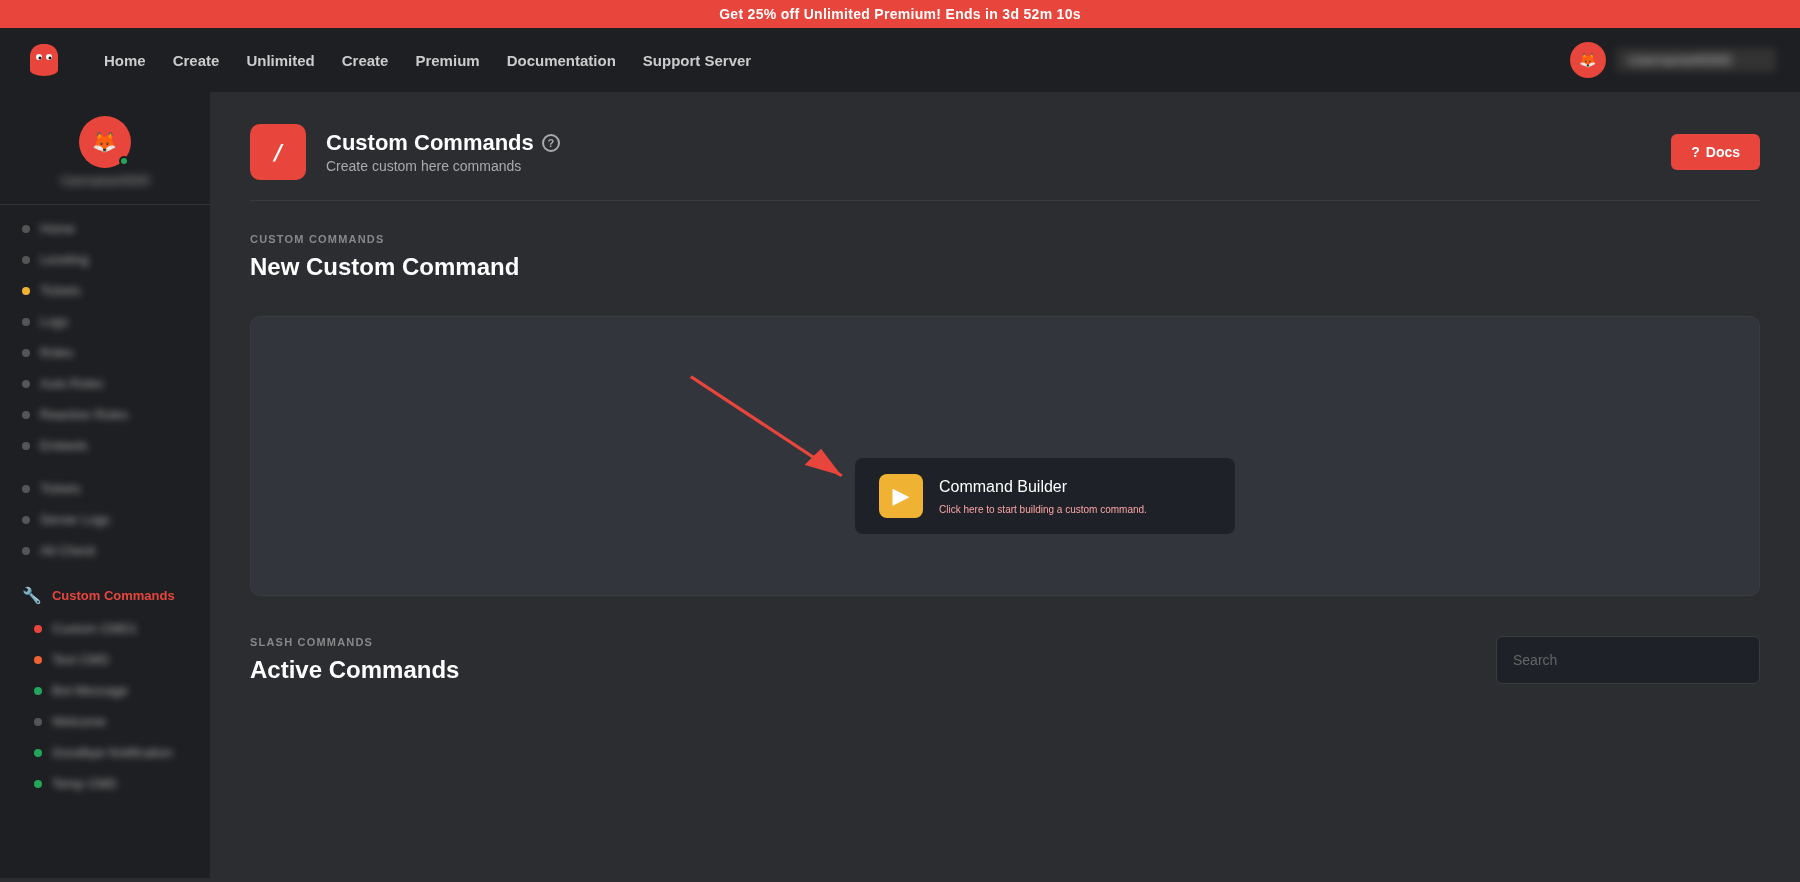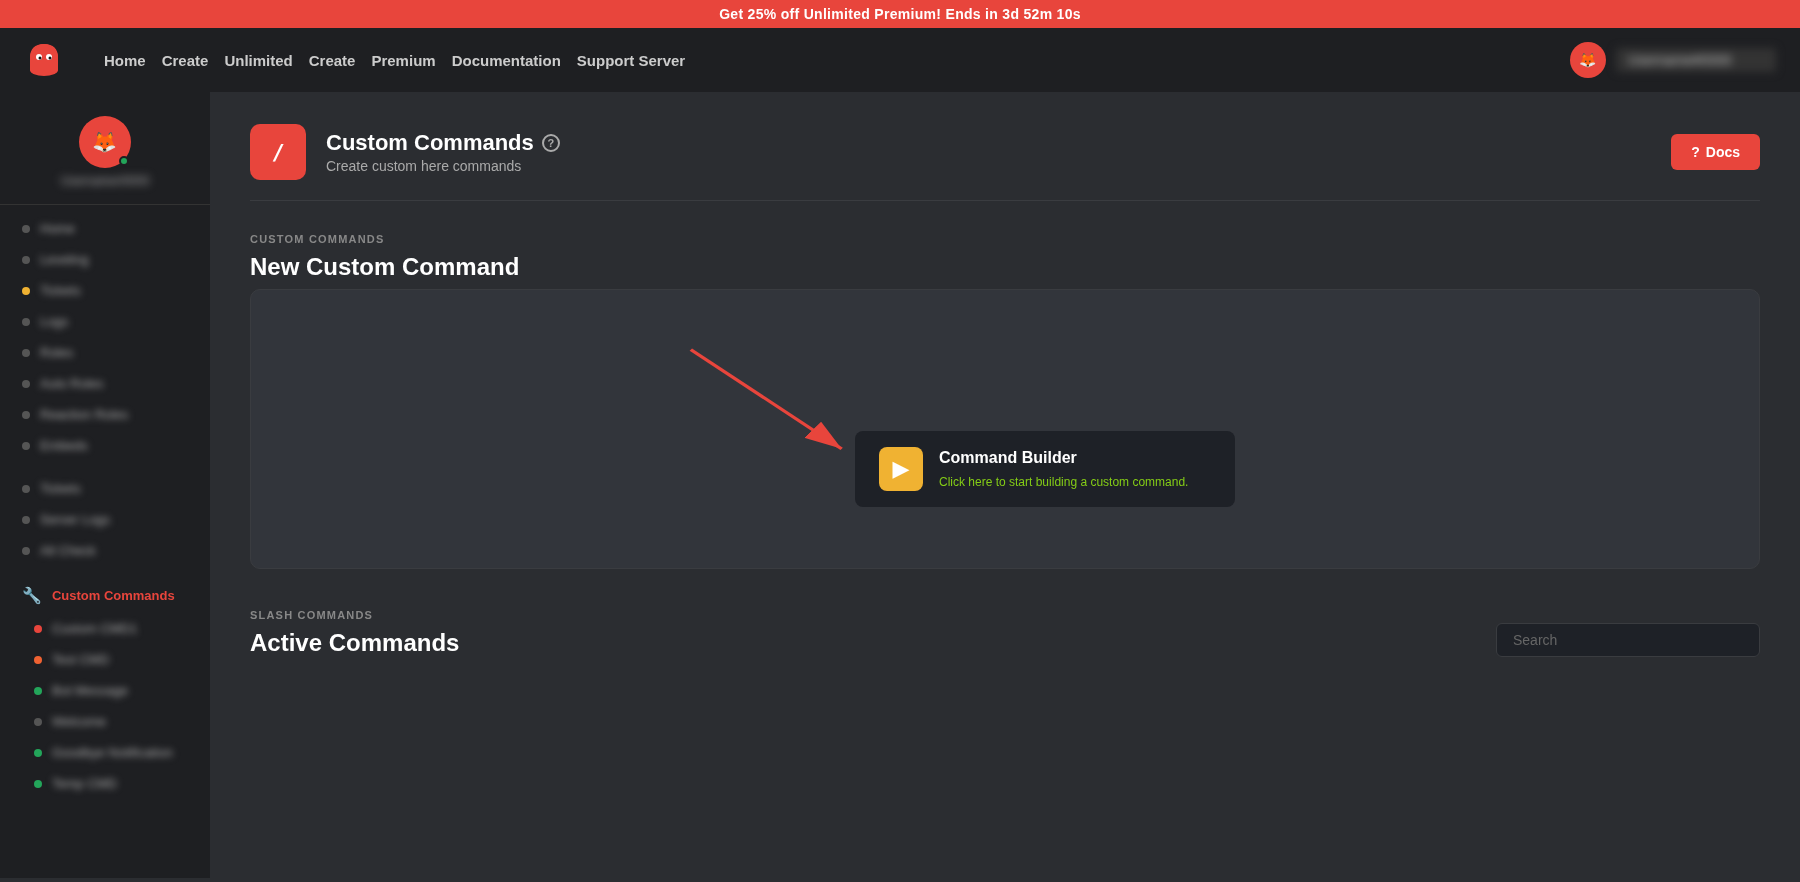--- a/index.html
+++ b/index.html
@@ -33,21 +33,21 @@
       gap: 32px;
     }
     .navbar-logo {
       width: 40px;
       height: 40px;
       margin-right: 8px;
     }
     .navbar-logo svg { width: 40px; height: 40px; }
     .nav-links {
       display: flex;
-      gap: 16px;
+      gap: 27px;
       flex: 1;
       text-align: right;
     }
     .nav-link {
       color: #ccc;
       font-size: 15px;
       font-weight: 600;
       cursor: pointer;
       text-decoration: none;
     }
@@ -240,21 +240,21 @@
       font-size: 11px;
       color: #888;
       text-transform: uppercase;
       letter-spacing: 1.2px;
       font-weight: 700;
       margin-bottom: 8px;
     }
     .section-title {
       font-size: 24px;
       font-weight: 800;
-      margin-bottom: 8px;
+      margin-bottom: 35px;
       color: #fff;
     }
 
     
     .builder-area {
       background: #32353b;
       border-radius: 10px;
       min-height: 280px;
       position: relative;
       display: flex;
@@ -295,33 +295,32 @@
       border-radius: 8px;
       background: #f0b232;
       display: flex;
       align-items: center;
       justify-content: center;
       font-size: 20px;
       flex-shrink: 0;
     }
     .command-builder-text h3 {
       font-size: 16px;
-      font-weight: 700;
+      font-weight: 400;
       margin-bottom: 2px;
     }
     .command-builder-text p {
-      font-size: 12px;
-      color: #84cc16;
+      font-size: 10px;
+      color: #fca5a5;
       margin-top: 8px;
     }
 
     
     .slash-section-header {
       display: flex;
-      align-items: flex-end;
       justify-content: space-between;
       margin-bottom: 1px;
     }
     .search-input {
       background: #1e2127;
       border: 1px solid #3a3c40;
       border-radius: 6px;
       color: #aaa;
       padding: 8px 16px;
       font-size: 14px;

